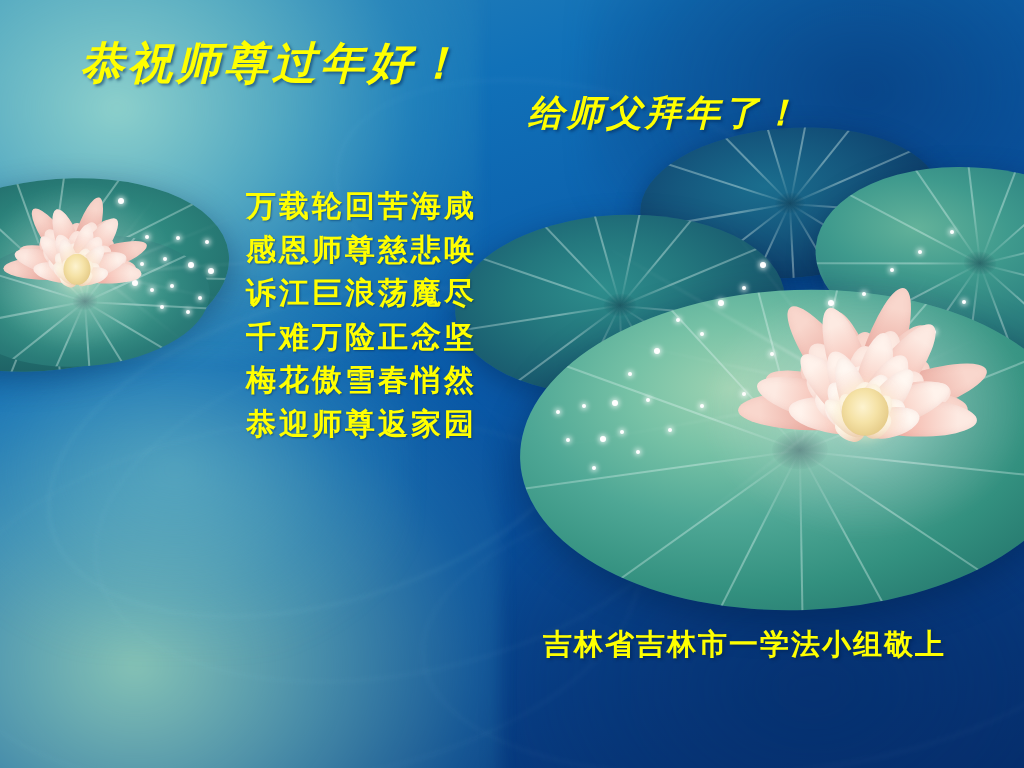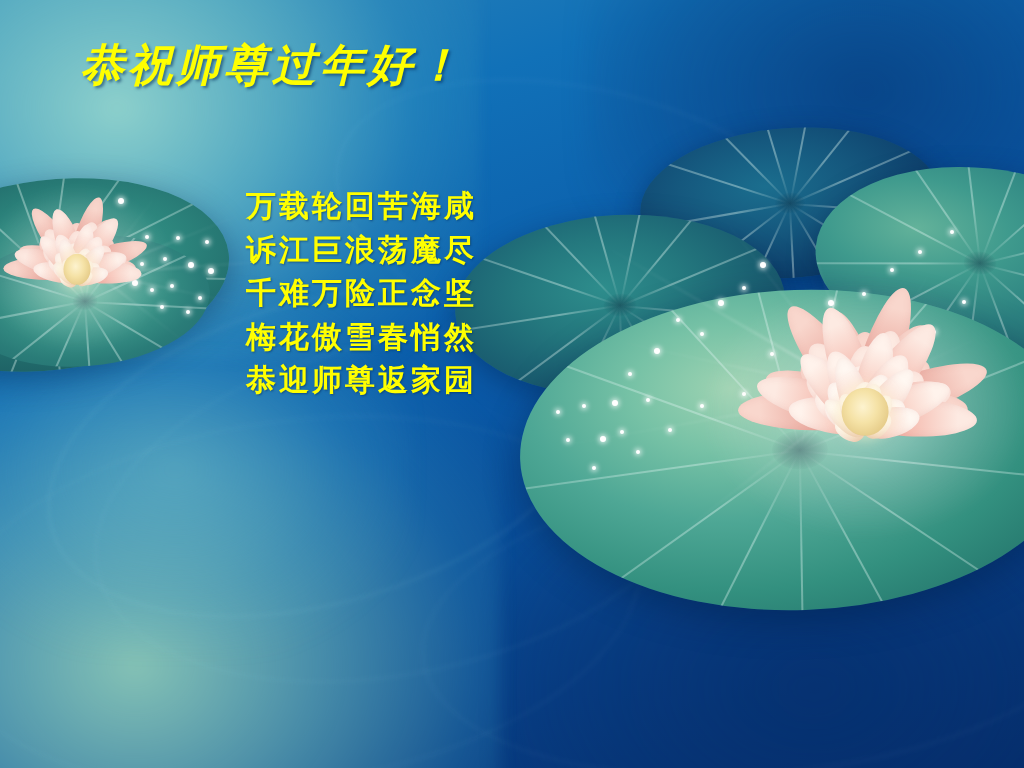--- a/index.html
+++ b/index.html
@@ -201,21 +201,21 @@
     border-radius: 50%;
     background: radial-gradient(ellipse at 50% 50%,
         rgba(255,255,255,0.42) 0%, rgba(255,240,240,0.16) 42%, rgba(255,255,255,0) 72%);
     filter: blur(6px);
   }
 
   
   .zh {
     position: absolute;
     color: #ffff00;
-    font-family: Liberation Serif, serif;
+    font-family: Liberation Mono, monospace;
     font-weight: bold;
     white-space: nowrap;
     line-height: 1;
   }
   #title {
     left: 80px; top: 44px;
     font-size: 44px;
     letter-spacing: 4px;
     font-style: italic;
     text-shadow: 2px 2px 3px rgba(0,40,90,0.55);
@@ -536,23 +536,26 @@
       <div class="petal" style="width: 23.4px; height: 45.1266px; margin-left: -11.7px; margin-top: -20.9266px; transform: rotate(-28.6667deg); z-index: 5; background: linear-gradient(183deg, rgb(255, 250, 240) 0%, rgb(255, 250, 240) 18%, rgb(247, 228, 205) 62%, rgb(237, 207, 174) 100%); box-shadow: rgba(200, 110, 105, 0.22) 0px -4px 8px inset;"></div>
       <div class="petal" style="width: 23.4px; height: 31.1731px; margin-left: -11.7px; margin-top: -6.97315px; transform: rotate(-8deg); z-index: 5; background: linear-gradient(175deg, rgb(255, 250, 240) 0%, rgb(255, 250, 240) 18%, rgb(247, 228, 205) 62%, rgb(237, 207, 174) 100%); box-shadow: rgba(200, 110, 105, 0.22) 0px -4px 8px inset;"></div>
       <div class="petal" style="width: 23.4px; height: 51.2619px; margin-left: -11.7px; margin-top: -27.0619px; transform: rotate(12.6667deg); z-index: 5; background: linear-gradient(179deg, rgb(255, 250, 240) 0%, rgb(255, 250, 240) 18%, rgb(247, 228, 205) 62%, rgb(237, 207, 174) 100%); box-shadow: rgba(200, 110, 105, 0.22) 0px -4px 8px inset;"></div>
       <div class="petal" style="width: 23.4px; height: 44.9319px; margin-left: -11.7px; margin-top: -20.7319px; transform: rotate(33.3333deg); z-index: 5; background: linear-gradient(183deg, rgb(255, 250, 240) 0%, rgb(255, 250, 240) 18%, rgb(247, 228, 205) 62%, rgb(237, 207, 174) 100%); box-shadow: rgba(200, 110, 105, 0.22) 0px -4px 8px inset;"></div>
       <div class="petal" style="width: 23.4px; height: 31.2345px; margin-left: -11.7px; margin-top: -7.0345px; transform: rotate(54deg); z-index: 5; background: linear-gradient(175deg, rgb(255, 250, 240) 0%, rgb(255, 250, 240) 18%, rgb(247, 228, 205) 62%, rgb(237, 207, 174) 100%); box-shadow: rgba(200, 110, 105, 0.22) 0px -4px 8px inset;"></div>
       <div class="core" style="width: 46.8px; height: 48.4px; z-index: 6;"></div>
     </div>
 
   <div class="zh" id="title">恭祝师尊过年好！</div>
 
+  <div class="zh" id="subtitle">给师父拜年了！</div>
 
   <div id="poem">
       <div class="line">万载轮回苦海咸</div>
+      <div class="line">感恩师尊慈悲唤</div>
       <div class="line">诉江巨浪荡魔尽</div>
       <div class="line">千难万险正念坚</div>
       <div class="line">梅花傲雪春悄然</div>
       <div class="line">恭迎师尊返家园</div>
     </div>
 
+  <div class="zh" id="signature">吉林省吉林市一学法小组敬上</div>
 
 </div>
 
 </body></html>

